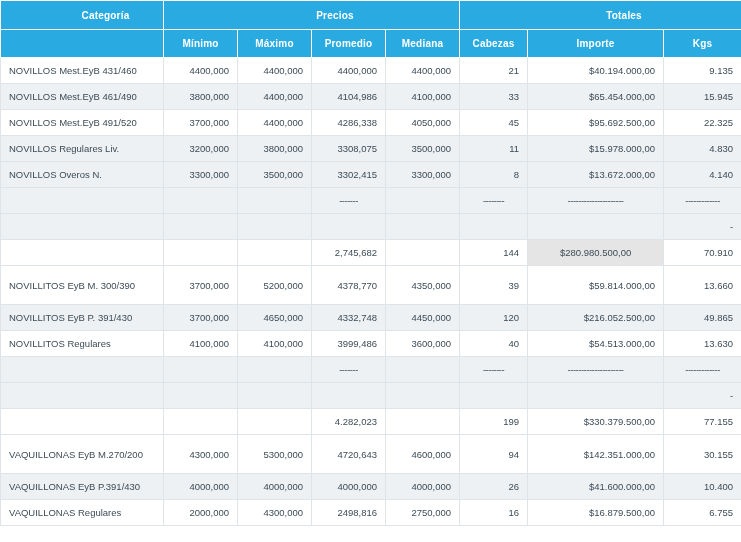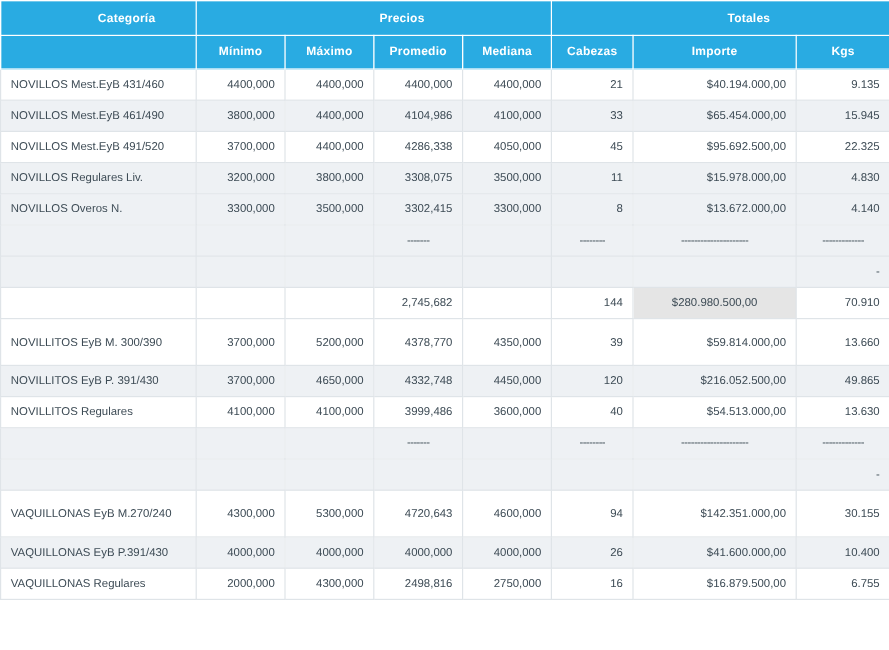--- a/index.html
+++ b/index.html
@@ -246,21 +246,31 @@
           <td class="c-cat"></td>
           <td class="num"></td>
           <td class="num"></td>
           <td class="num"></td>
           <td class="num"></td>
           <td class="num"></td>
           <td class="imp"></td>
           <td class="num" style="text-align: right;">-</td>
         </tr>
         <tr>
-          <td class="c-cat tall">VAQUILLONAS EyB M.270/240</td>
+          <td class="c-cat" style="background: rgb(255, 255, 255);"></td>
+          <td class="num" style="background: rgb(255, 255, 255);"></td>
+          <td class="num" style="background: rgb(255, 255, 255);"></td>
+          <td class="num" style="background: rgb(255, 255, 255);">4.282,023</td>
+          <td class="num" style="background: rgb(255, 255, 255);"></td>
+          <td class="num" style="background: rgb(255, 255, 255);">199</td>
+          <td class="imp" style="background: rgb(255, 255, 255);">$330.379.500,00</td>
+          <td class="num" style="background: rgb(255, 255, 255);">77.155</td>
+        </tr>
+        <tr>
+          <td class="c-cat tall">VAQUILLONAS EyB M.270/200</td>
           <td class="num tall">4300,000</td>
           <td class="num tall">5300,000</td>
           <td class="num tall">4720,643</td>
           <td class="num tall">4600,000</td>
           <td class="num tall">94</td>
           <td class="imp tall">$142.351.000,00</td>
           <td class="num tall">30.155</td>
         </tr>
         <tr class="alt">
           <td class="c-cat">VAQUILLONAS EyB P.391/430</td>

